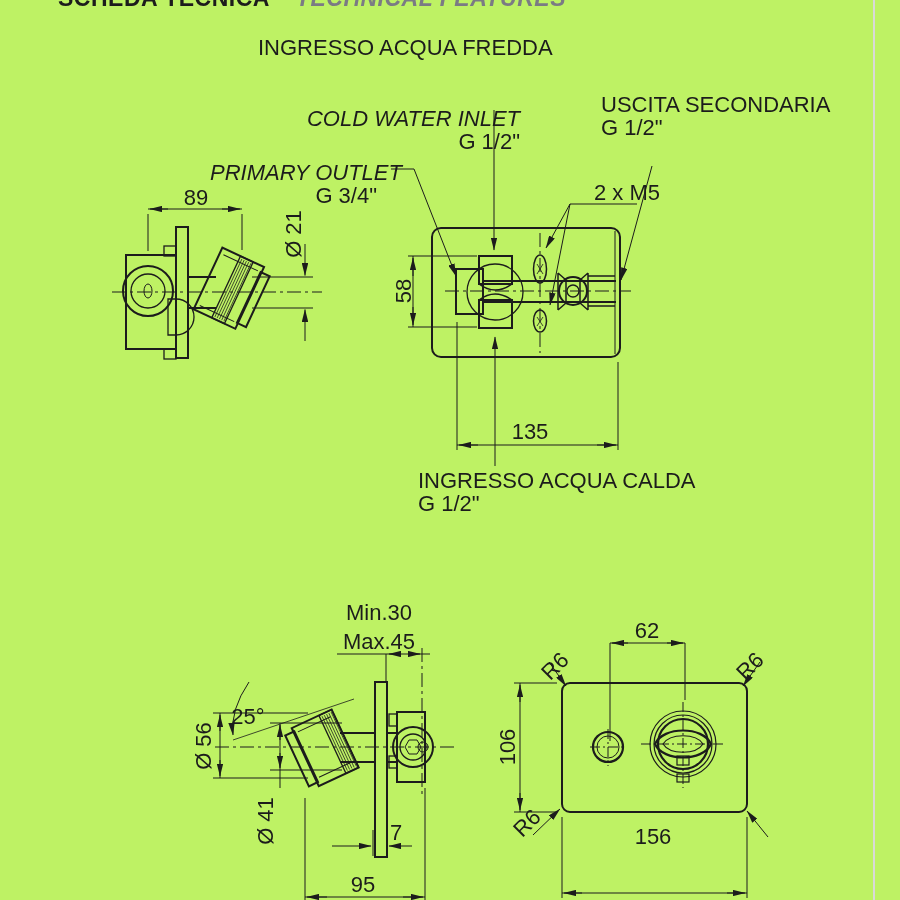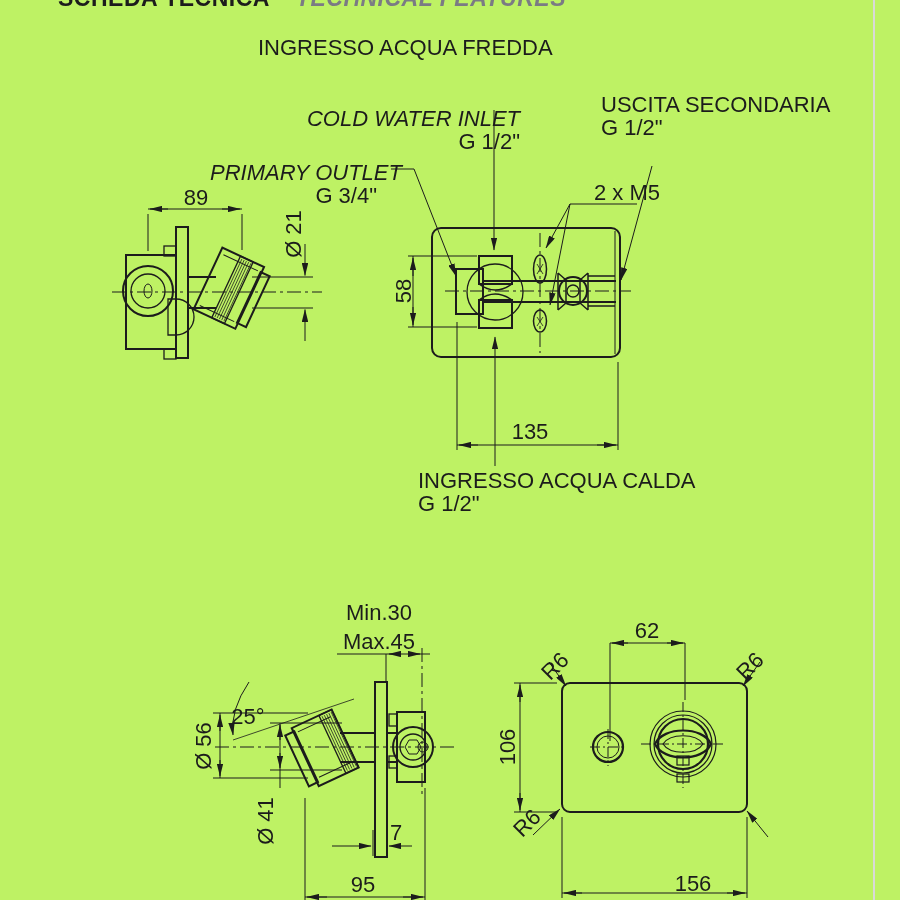--- a/index.html
+++ b/index.html
@@ -238,15 +238,15 @@
   <div class="lbl rot90" style="left:203px;top:746px;">Ø 56</div>
   <div class="lbl rot90" style="left:265px;top:821px;">Ø 41</div>
   <div class="lbl ctr" style="left:396px;top:832px;">7</div>
   <div class="lbl ctr" style="left:363px;top:884px;">95</div>
 
   <div class="lbl ctr" style="left:647px;top:630px;">62</div>
   <div class="lbl rot45" style="left:555px;top:666px;">R6</div>
   <div class="lbl rot45" style="left:750px;top:666px;">R6</div>
   <div class="lbl rot45" style="left:527px;top:823px;">R6</div>
   <div class="lbl rot90" style="left:507px;top:747px;">106</div>
-  <div class="lbl ctr" style="left:653px;top:883px;margin-left:40px;">156</div>
+  <div class="lbl ctr" style="left:653px;top:836px;">156</div>
 
 </div>
 
 </body></html>

